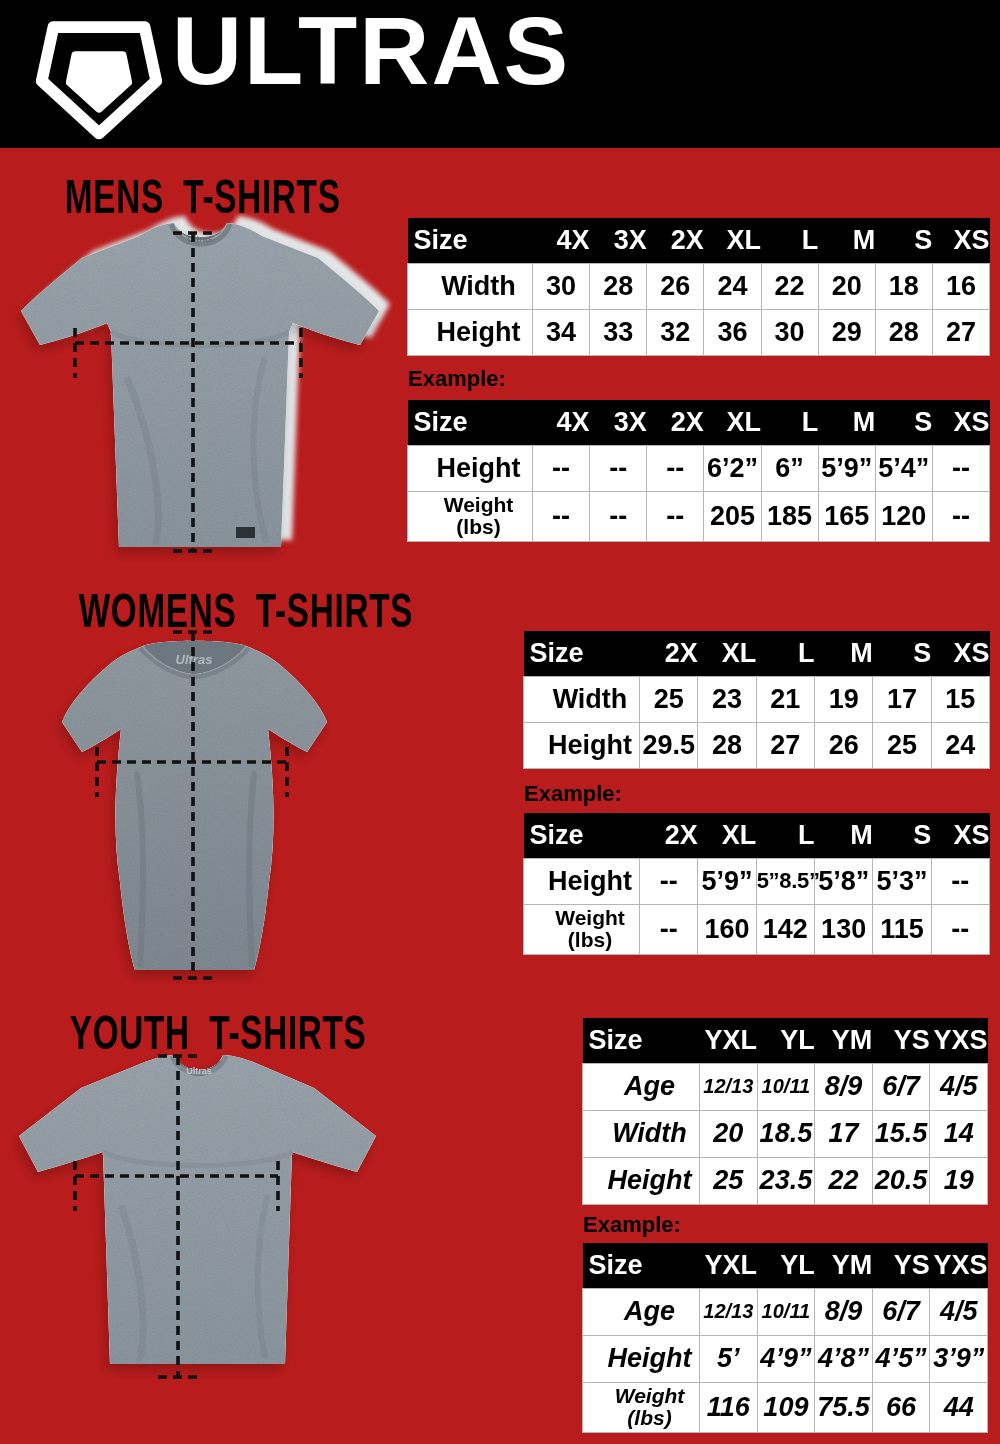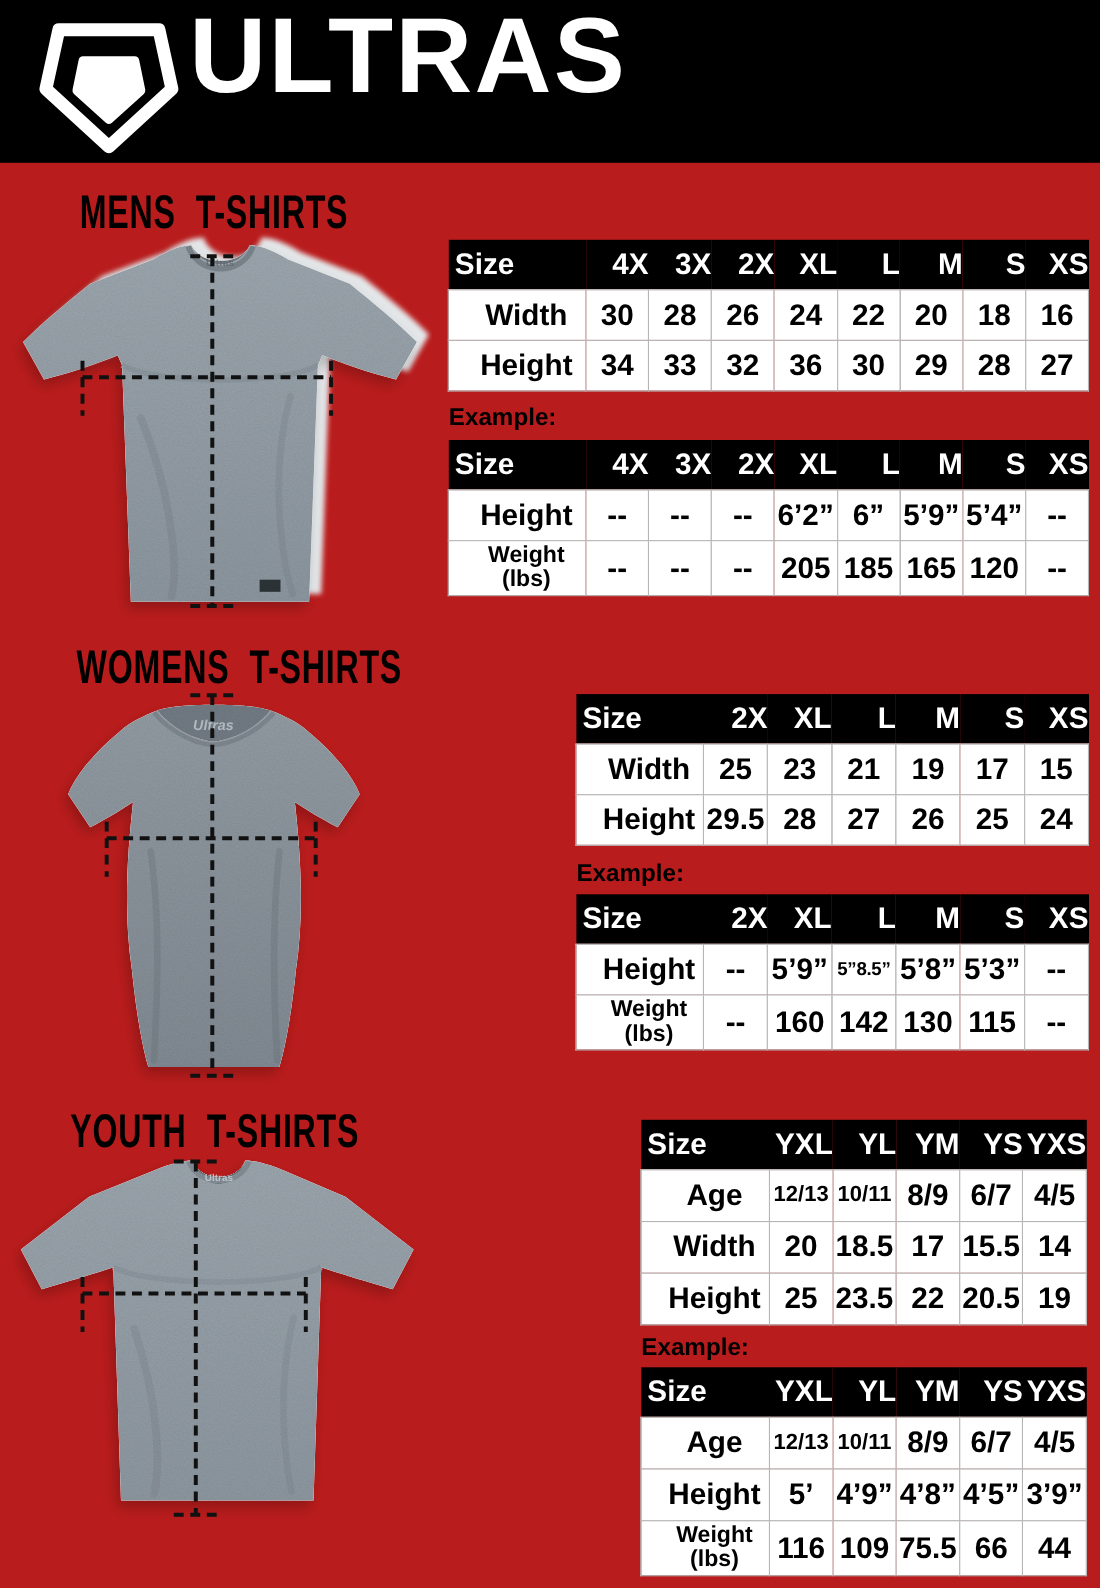--- a/index.html
+++ b/index.html
@@ -8,21 +8,21 @@
 
   
   .brand-bar{position:absolute;left:0;top:0;width:1000px;height:148px;background:#000;}
   .logo{position:absolute;left:26px;top:5px;width:146px;height:138px;}
   .brand-name{position:absolute;left:172px;top:2px;font-size:97px;font-weight:bold;color:#fff;
               letter-spacing:2px;line-height:1;white-space:nowrap;}
   .brand-site{position:absolute;left:170px;top:100px;font-size:33px;font-weight:bold;color:#fff;
               letter-spacing:1px;}
 
   
-  .section-title{position:absolute;width:390px;text-align:center;font-weight:bold;font-size:43px;
+  .section-title{position:absolute;width:390px;text-align:center;font-weight:bold;font-size:49px;
                  line-height:1;margin:0;color:#000;}
   .section-title>span{display:inline-block;transform:scaleX(0.68);transform-origin:50% 50%;
                  white-space:nowrap;word-spacing:14px;letter-spacing:1px;}
   #mens-title{left:0;top:172px;}
   #womens-title{left:0;top:586px;}
   #youth-title{left:0;top:1008px;}
 
   
   .shirt{position:absolute;}
   #mens-shirt{left:8px;top:210px;width:385px;height:352px;}
@@ -37,30 +37,30 @@
   #womens-example-wrap{left:523px;top:813px;width:467px;}
   #youth-size-wrap{left:582px;top:1018px;width:406px;}
   #youth-example-wrap{left:582px;top:1243px;width:406px;}
 
   table{border-collapse:collapse;width:100%;table-layout:fixed;}
   col.col-label{width:125px;}
   .t-womens col.col-label{width:116px;}
   .t-youth col.col-label{width:117px;}
   thead tr{height:45px;}
   tbody tr{height:46px;}
-  .t-youth tbody tr{height:47px;}
+  .t-youth tbody tr{height:47px;font-style:italic;}
   .t-example tbody tr:last-child{height:50px;}
   th{background:#000;color:#fff;font-size:27px;font-weight:bold;text-align:right;padding:0;}
   th.label{text-align:left;padding-left:6px;}
   td{border:1px solid #b5b5b5;background:#fff;color:#000;font-size:27px;font-weight:bold;
      text-align:center;padding:0;}
   td.label{text-align:center;padding-left:17px;}
   td.label.two-line{font-size:21px;line-height:1.05;white-space:pre-line;margin-top:40px;}
   td.tight5{font-size:20px;}
-  td.tight6{font-size:17px;letter-spacing:-0.3px;}
+  td.tight6{font-size:22px;letter-spacing:-0.3px;}
 
   .example-label{position:absolute;font-size:22px;font-weight:bold;color:#000;}
   #mens-example-label{left:408px;top:366px;}
   #womens-example-label{left:524px;top:781px;}
   #youth-example-label{left:583px;top:1212px;}
 </style>
 </head>
 <body>
 
 <div class="page">

